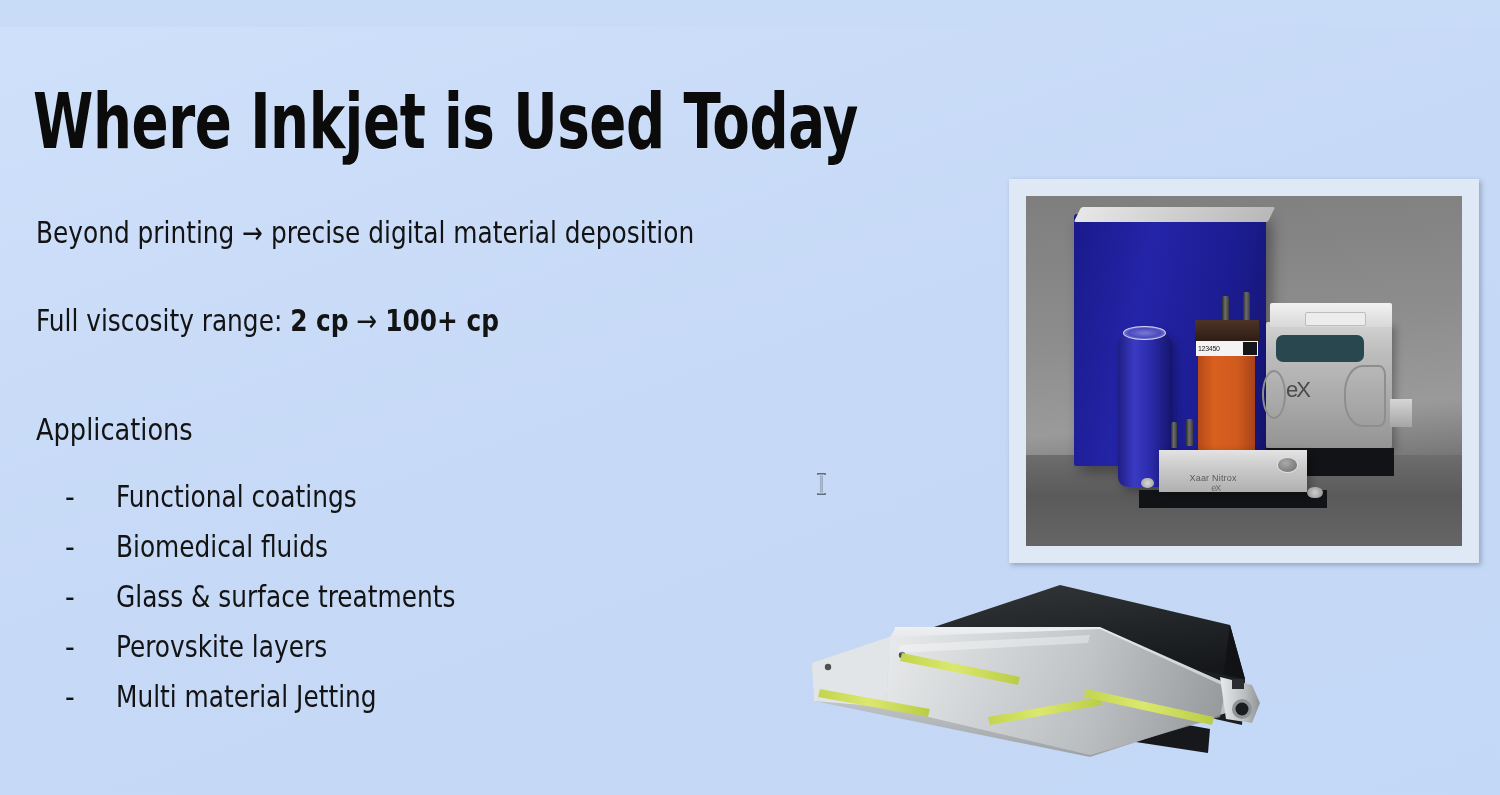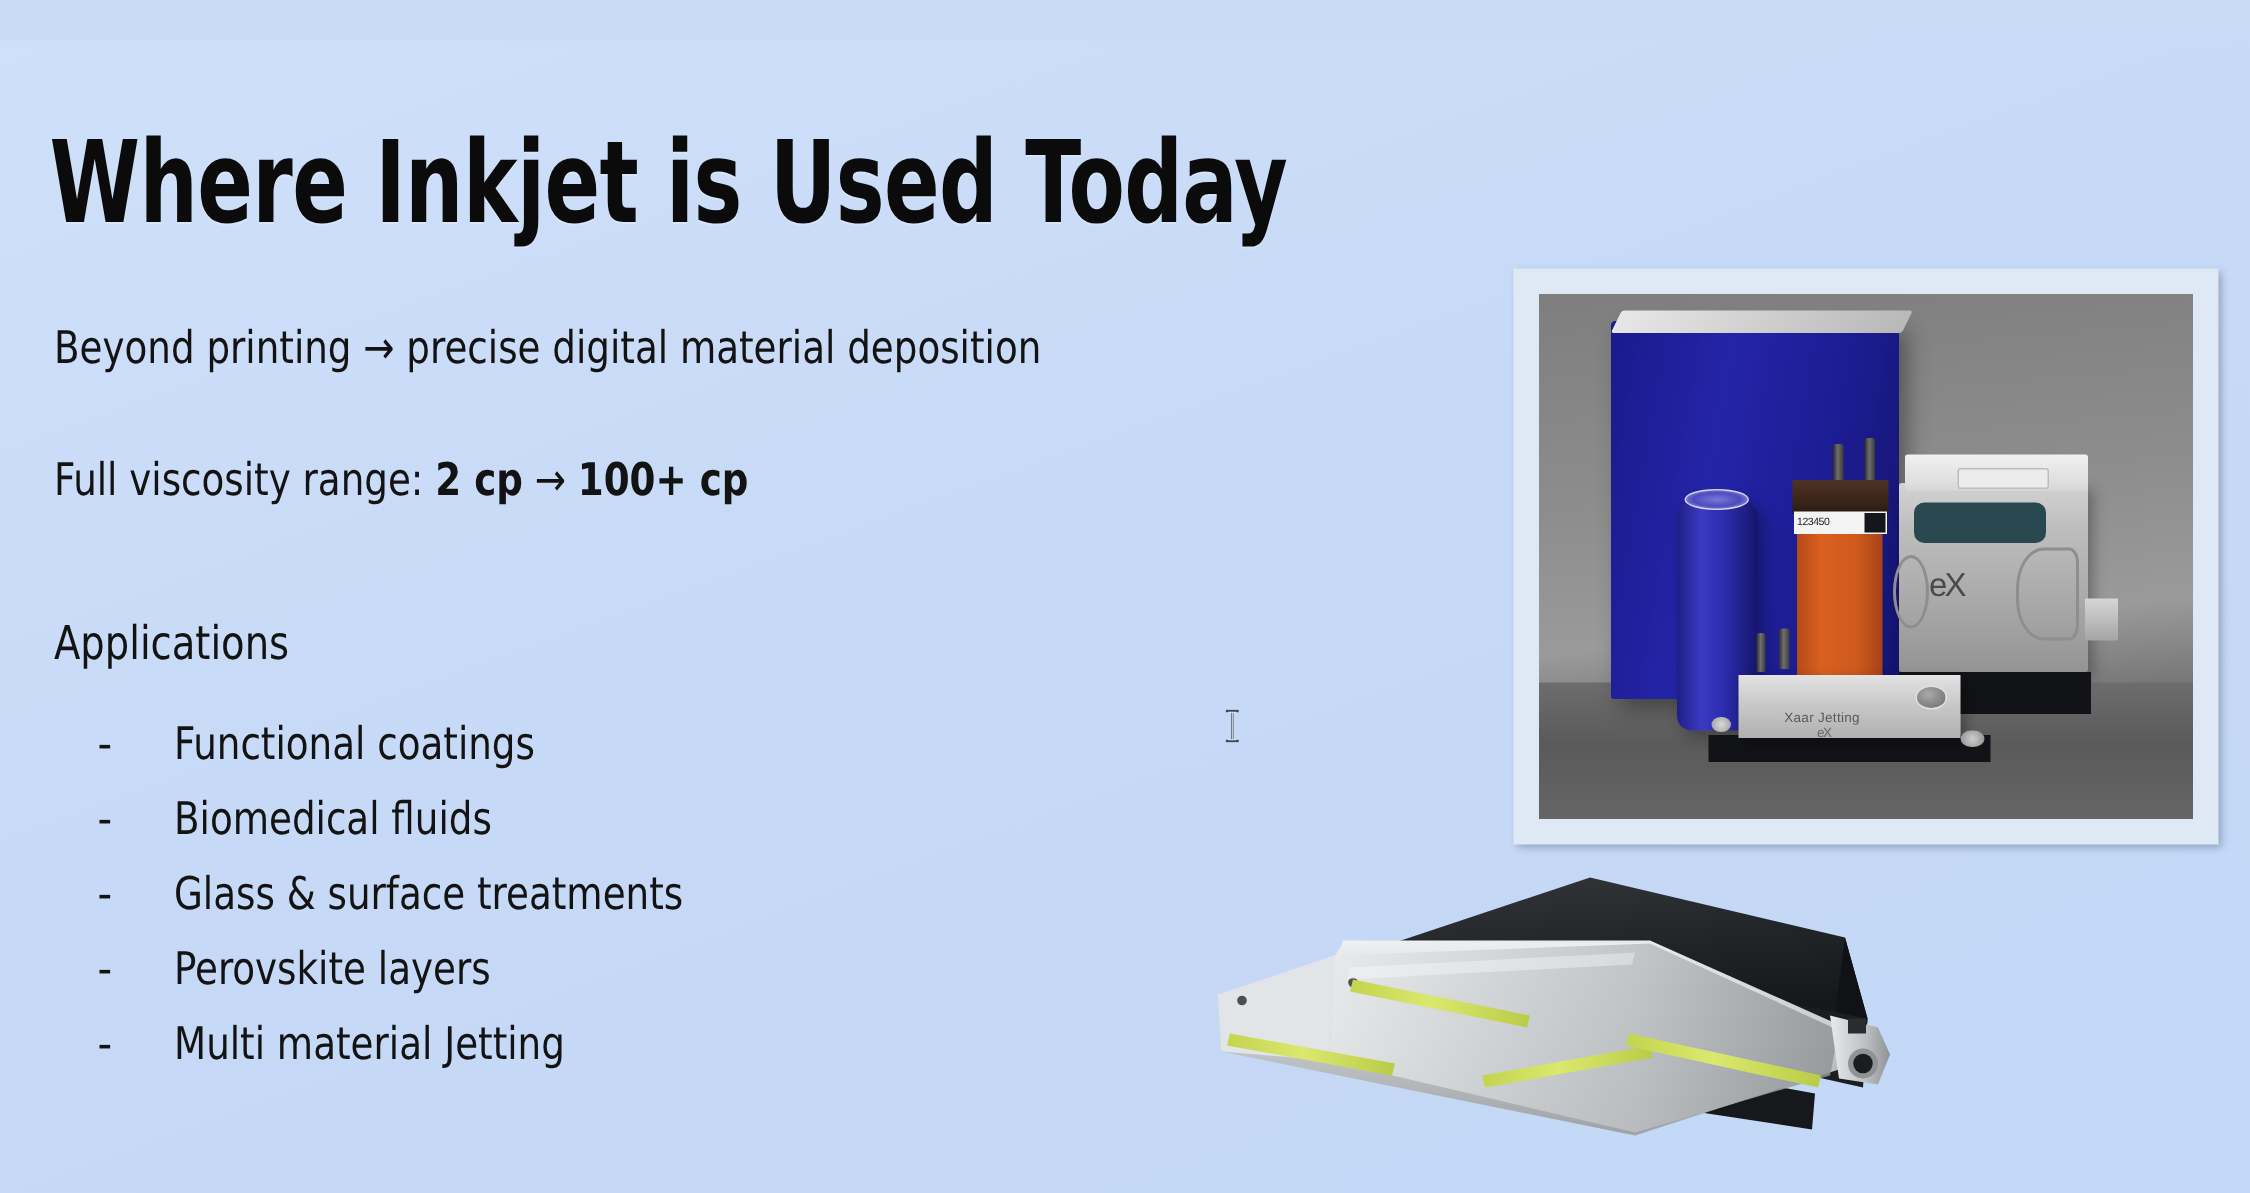--- a/index.html
+++ b/index.html
@@ -466,21 +466,21 @@
       <div id="flex-cap-bottom"></div>
       <div id="flex-label">
         <span id="flex-label-text">123450</span>
         <span id="flex-label-chip"></span>
       </div>
 
       <div class="base-screw" id="base-screw-1"></div>
       <div class="base-screw" id="base-screw-2"></div>
       <div id="nitrox-black-base"></div>
       <div id="nitrox-base"></div>
-      <div id="nitrox-text">Xaar Jetting</div>
+      <div id="nitrox-text">Xaar Nitrox</div>
       <div id="nitrox-ex">eX</div>
       <div id="nitrox-port"></div>
       <div id="base-bolt-left"></div>
       <div id="base-bolt-right"></div>
     </div>
   </div>
 
   <div id="printhead-render">
     <svg id="printhead-svg" viewBox="0 0 510 235">
       <defs>

